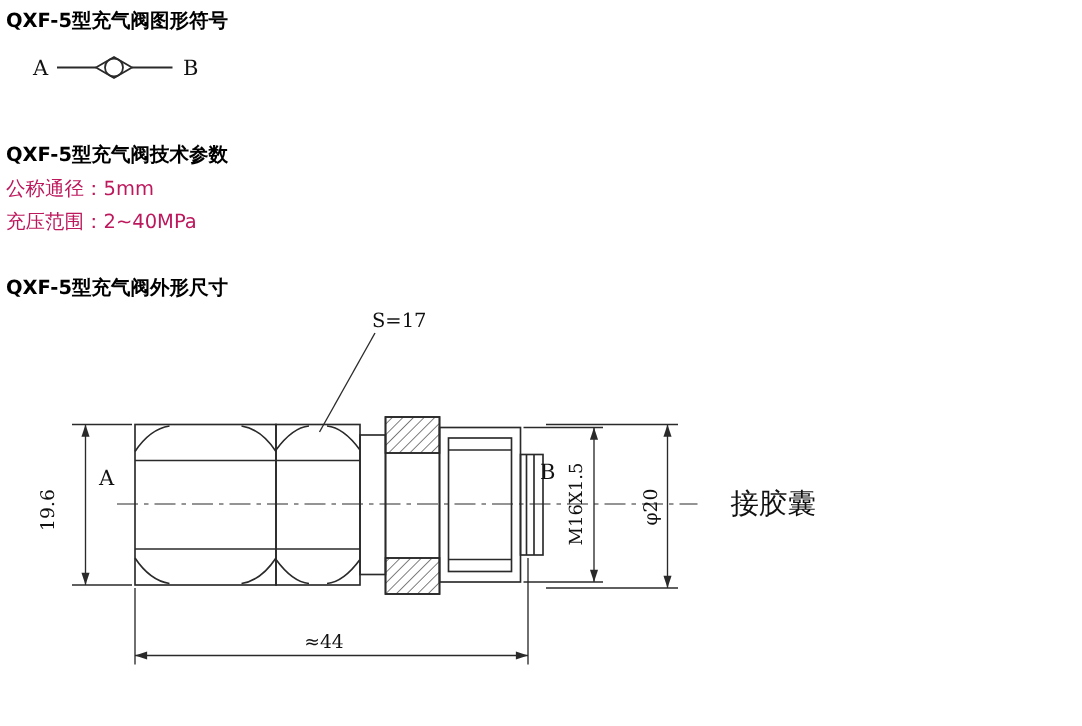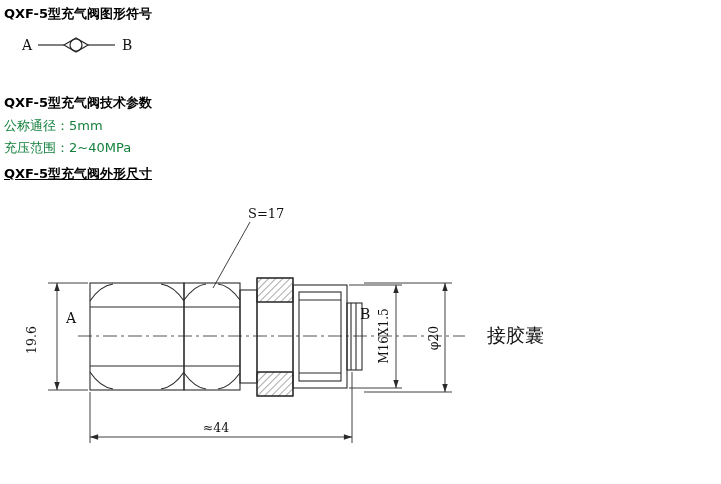--- a/index.html
+++ b/index.html
@@ -13,25 +13,25 @@
   .sec-title {
     position:absolute; left:4px;
     font-size:13px; font-weight:bold;
     font-family:"DejaVu Sans", sans-serif;
     color:#000000; white-space:nowrap;
   }
   .param {
     position:absolute; left:4px;
     font-size:13px; font-weight:normal;
     font-family:"DejaVu Sans", sans-serif;
-    color:#15803d; white-space:nowrap;
+    color:#be185d; white-space:nowrap;
   }
   #title-symbol { top:5px; }
   #title-params { top:94px;text-align:center; }
-  #title-dims   { top:165px;text-decoration:underline; }
+  #title-dims   { top:183px; }
   #param-0 { top:117px; }
   #param-1 { top:139px; }
   #param-2 { top:161px; }
   .symbol-svg { position:absolute; left:14px; top:31px; }
   .drawing-svg { position:absolute; left:0px; top:200px; }
   svg text { fill:#111111; font-family:"DejaVu Serif", serif; }
 </style>
 </head>
 <body>
 

